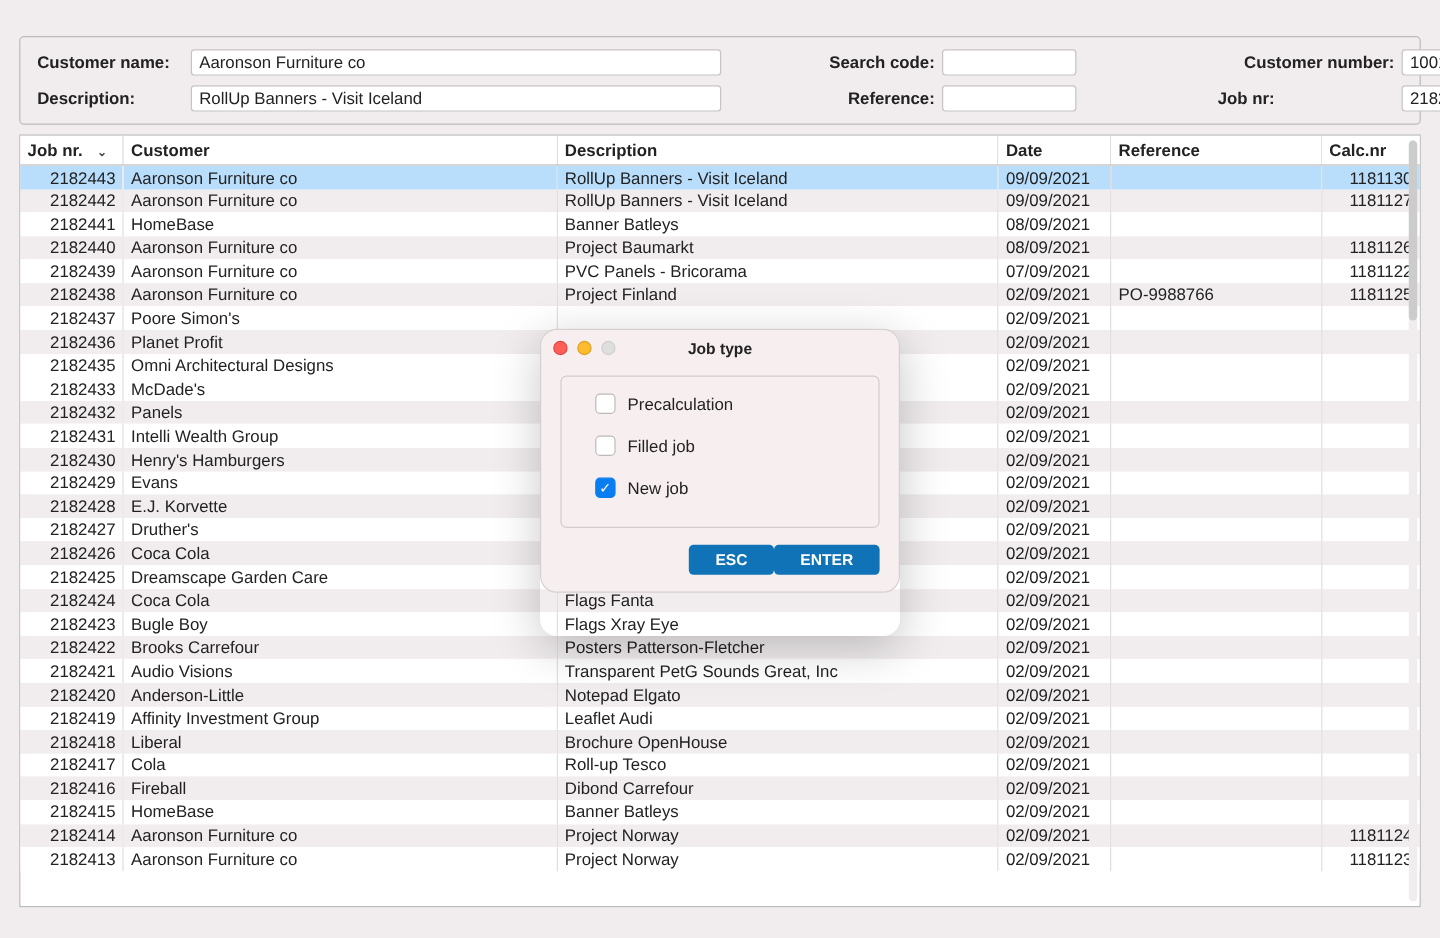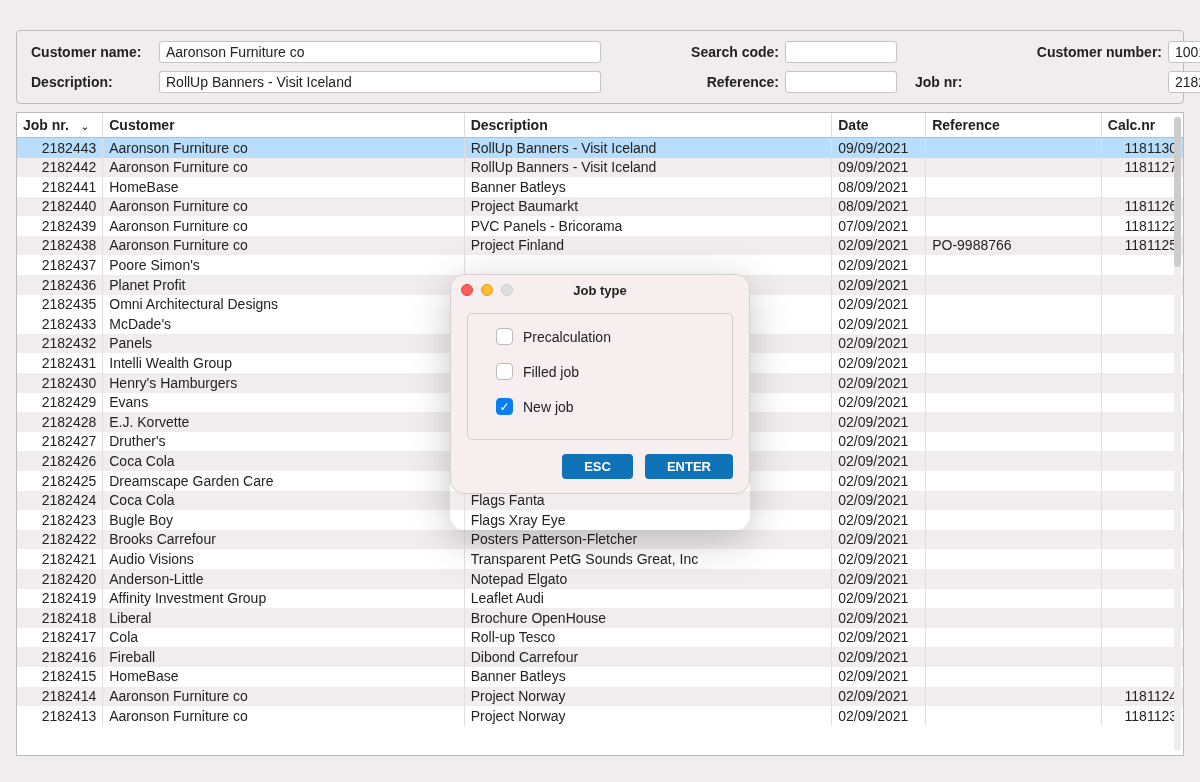--- a/index.html
+++ b/index.html
@@ -33,21 +33,21 @@
   .fg-custname label { width: 122px; }
   .fg-custname input { width: 442px; }
   .fg-desc label { width: 122px; }
   .fg-desc input { width: 442px; }
   .fg-search label { width: 160px; text-align: right; }
   .fg-search input { width: 112px; }
   .fg-ref label  { width: 160px; text-align: right; }
   .fg-ref input  { width: 112px; }
   .fg-custnum label { width: 247px; text-align: right; }
   .fg-custnum input { width: 90px; }
-  .fg-jobnr label { width: 247px; text-align: left; }
+  .fg-jobnr label { width: 247px; text-align: center; }
   .fg-jobnr input { width: 90px; }
   input[type="text"] {
     height: 22px;
     padding: 2px 6px;
     border: 1px solid #c7c2c4;
     border-radius: 3px;
     background: #fff;
     font-size: 14px;
     color: #222;
   }
@@ -174,21 +174,20 @@
   .chk.checked {
     background: #0a7df0;
     border-color: #0a7df0;
     color: #fff;
     font-size: 12px;
     line-height: 1;
   }
   .dlg-buttons {
     display: flex;
     justify-content: flex-end;
-    gap: 12px;
     padding: 0 16px 14px 16px;
   }
   .btn {
     background: #1073b7;
     color: #fff;
     border: none;
     border-radius: 4px;
     padding: 5px 22px;
     font-size: 13px;
     font-weight: 600;

